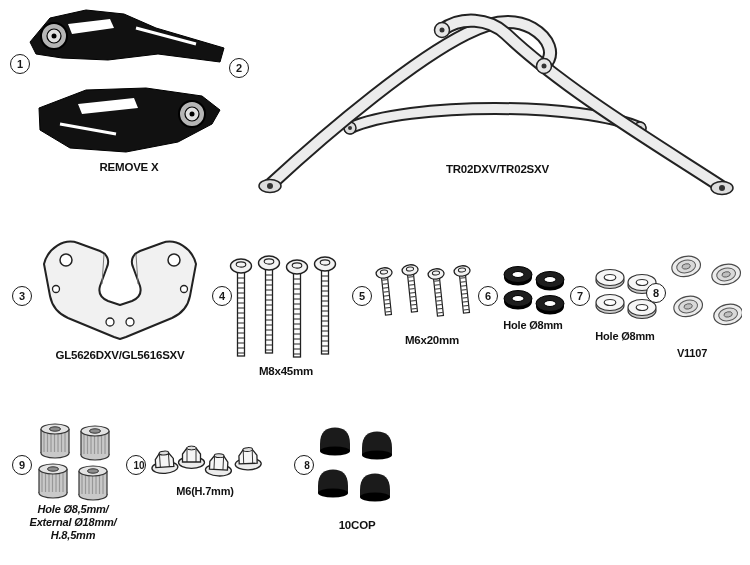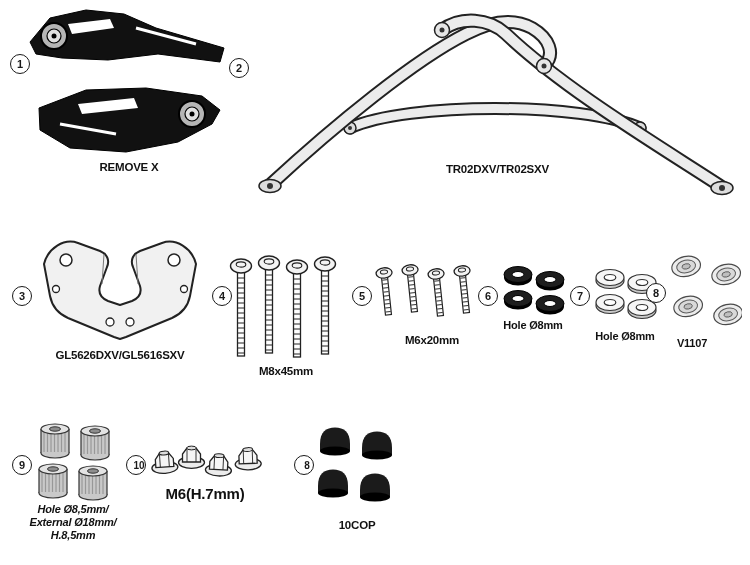--- a/index.html
+++ b/index.html
@@ -194,21 +194,21 @@
   </div>
 
   <div>
     <div class="num" style="left:646px; top:283px">8</div>
     <svg class="abs" style="left:662px; top:250px" width="80" height="86" viewBox="0 0 80 86">
       <use href="#plug" transform="translate(6,8) rotate(-12)"></use>
       <use href="#plug" transform="translate(46,16) rotate(-12)"></use>
       <use href="#plug" transform="translate(8,48) rotate(-12)"></use>
       <use href="#plug" transform="translate(48,56) rotate(-12)"></use>
     </svg>
-    <div class="lbl" style="left:650px; top:337px; width:84px; font-size:11px">V1107</div>
+    <div class="lbl" style="left:650px; top:347px; width:84px; font-size:11px">V1107</div>
   </div>
 
   <div>
     <div class="num" style="left:12px; top:455px">9</div>
     <svg class="abs" style="left:36px; top:420px" width="84" height="84" viewBox="0 0 84 84">
       <use href="#spacer" transform="translate(4,2)"></use>
       <use href="#spacer" transform="translate(44,4)"></use>
       <use href="#spacer" transform="translate(2,42)"></use>
       <use href="#spacer" transform="translate(42,44)"></use>
     </svg>
@@ -220,21 +220,21 @@
   </div>
 
   <div>
     <div class="num wide" style="left:126px; top:455px">10</div>
     <svg class="abs" style="left:150px; top:436px" width="112" height="44" viewBox="0 0 112 44">
       <use href="#flange-nut" transform="translate(0,12) rotate(-4)"></use>
       <use href="#flange-nut" transform="translate(28,6)"></use>
       <use href="#flange-nut" transform="translate(56,13) rotate(3)"></use>
       <use href="#flange-nut" transform="translate(84,8) rotate(-2)"></use>
     </svg>
-    <div class="lbl" style="left:148px; top:485px; width:114px; font-size:15px">M6(H.7mm)</div>
+    <div class="lbl" style="left:148px; top:485px; width:114px; font-size:11px">M6(H.7mm)</div>
   </div>
 
   <div>
     <div class="num wide" style="left:294px; top:455px">8</div>
     <svg class="abs" style="left:314px; top:422px" width="90" height="94" viewBox="0 0 90 94">
       <use href="#dome-cap" transform="translate(4,4)"></use>
       <use href="#dome-cap" transform="translate(46,8)"></use>
       <use href="#dome-cap" transform="translate(2,46)"></use>
       <use href="#dome-cap" transform="translate(44,50)"></use>
     </svg>

